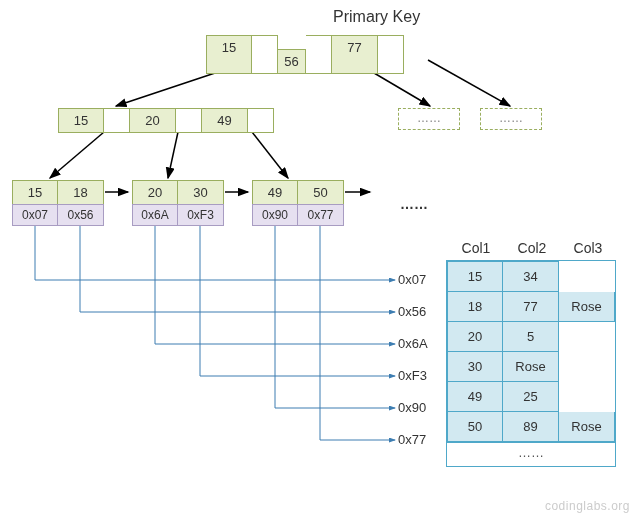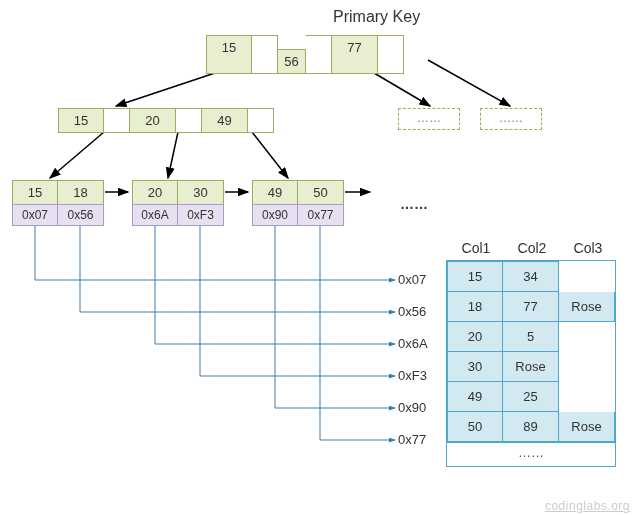--- a/index.html
+++ b/index.html
@@ -77,21 +77,20 @@
     color: #555;
     padding: 2px 0 6px 0;
   }
   .watermark {
     position: absolute;
     right: 10px;
     bottom: 2px;
     font-size: 12px;
     color: #ccc;
     letter-spacing: 0.5px;
-    text-decoration: underline;
   }
 </style>
 </head>
 <body>
 
 <svg width="640" height="515">
   <defs>
     <marker id="ah" markerWidth="8" markerHeight="8" refX="7" refY="3" orient="auto">
       <path d="M0,0 L8,3 L0,6 Z" fill="#000"></path>
     </marker>

